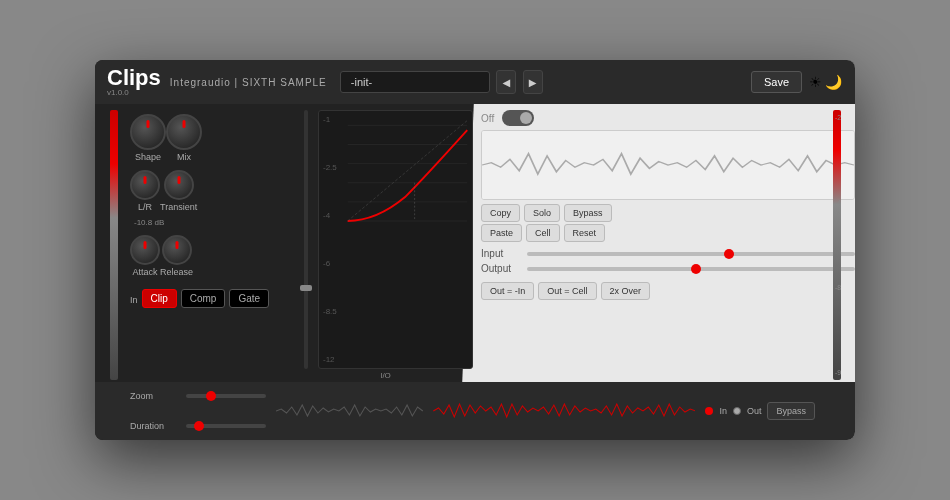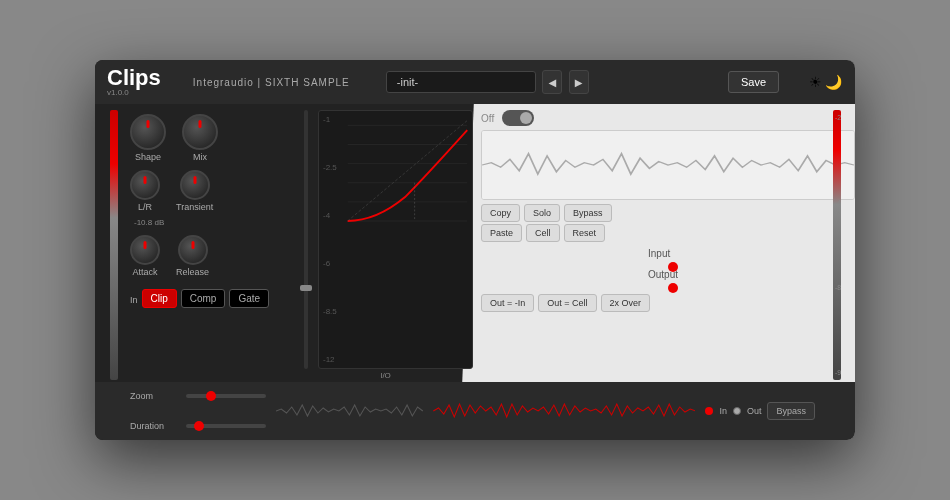--- a/index.html
+++ b/index.html
@@ -36,21 +36,21 @@
 
     
     .header {
       position: absolute;
       top: 0; left: 0; right: 0;
       height: 44px;
       background: #2a2a2a;
       display: flex;
       align-items: center;
       padding: 0 12px;
-      gap: 26px;
+      gap: 3px;
       z-index: 10;
     }
 
     .logo-area {
       display: flex;
       flex-direction: column;
       margin-right: 6px;
     }
 
     .logo-title {
@@ -161,21 +161,21 @@
     .controls-panel {
       width: 160px;
       display: flex;
       flex-direction: column;
       gap: 4px;
       z-index: 5;
     }
 
     .knob-row {
       display: flex;
-      gap: 16px;
+      gap: 0;
       align-items: center;
       padding-top: 4px;
     }
 
     .knob-group {
       display: flex;
       flex-direction: column;
       align-items: center;
       gap: 2px;
     }
@@ -388,21 +388,20 @@
     
     .io-sliders {
       margin-top: 6px;
     }
 
     .io-row {
       display: flex;
       align-items: center;
       gap: 6px;
       margin-bottom: 4px;
-      flex-direction: column;
     }
 
     .io-row-label {
       font-size: 10px;
       color: #555;
       width: 40px;
     }
 
     .h-slider {
       flex: 1;

